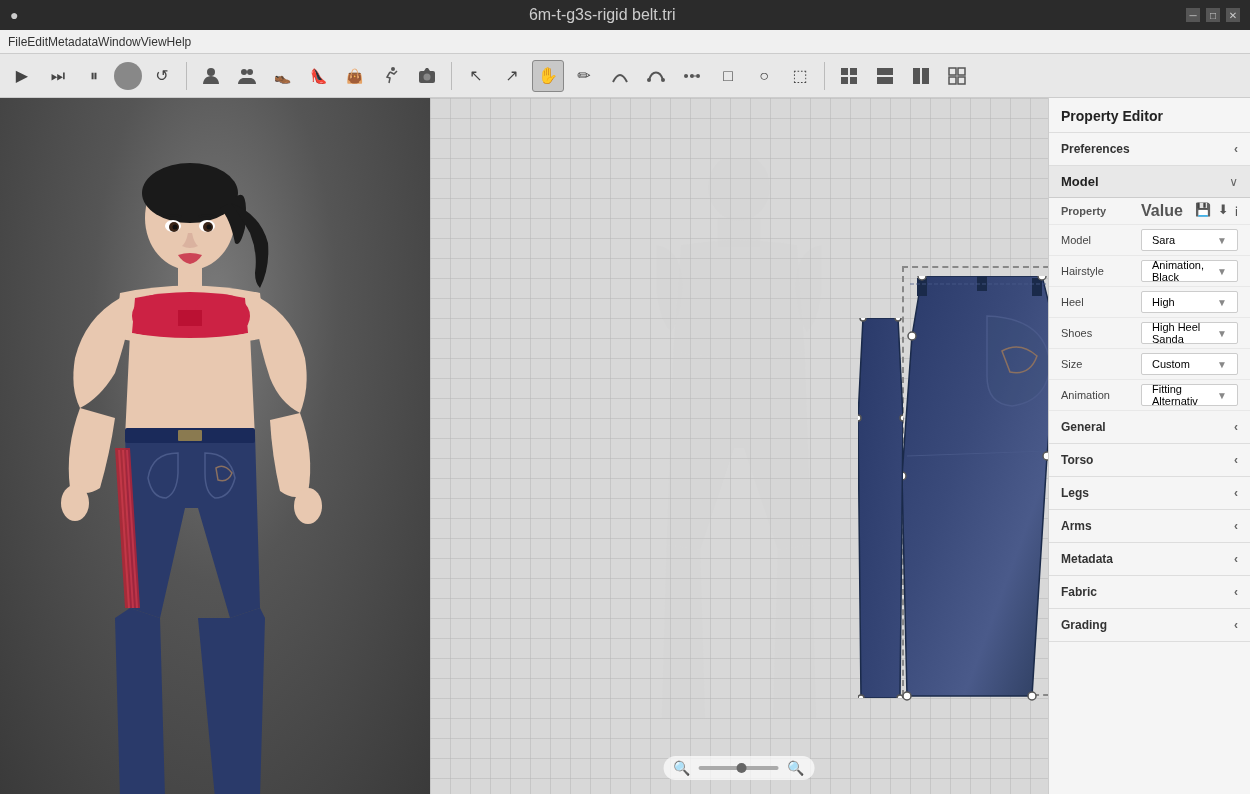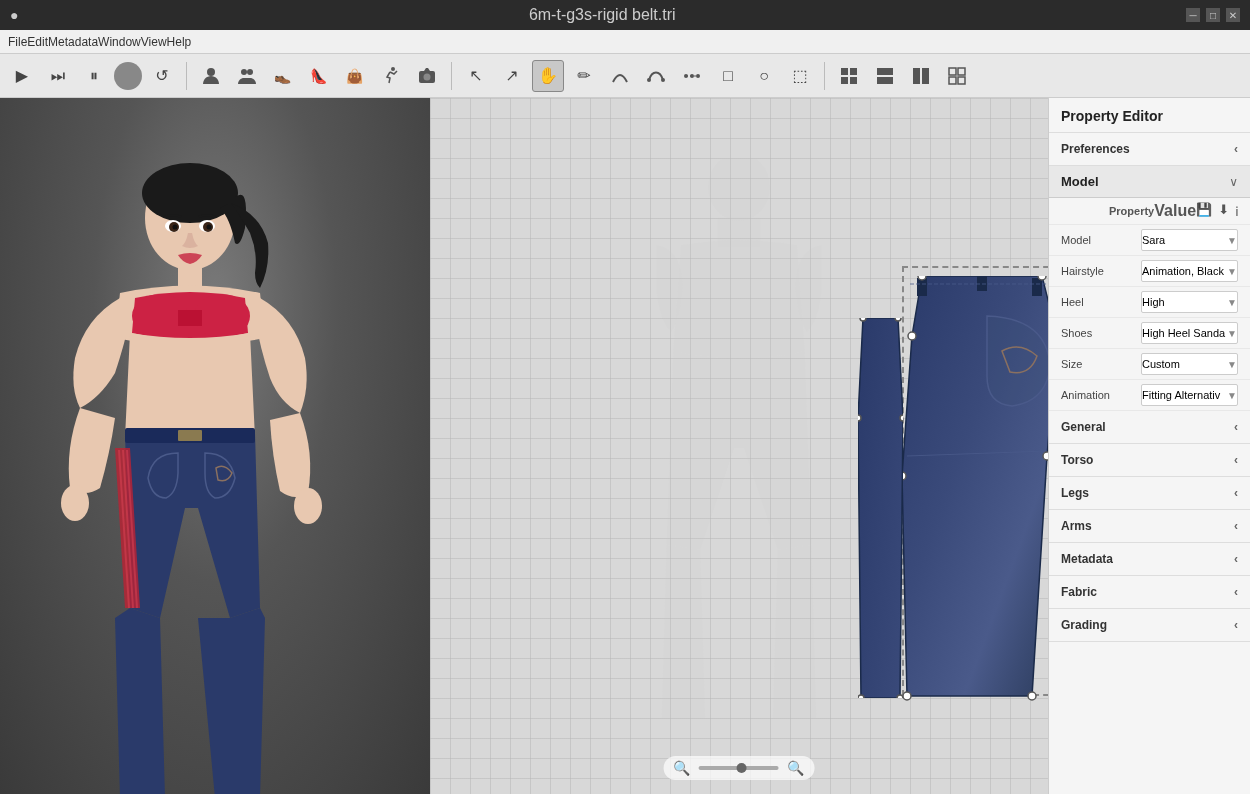--- a/index.html
+++ b/index.html
@@ -66,27 +66,27 @@
     }
     .section-header .section-title { font-size: 13px; font-weight: bold; color: #222; }
     .section-header .chevron { font-size: 12px; color: #666; }
 
     .prop-row {
       display: flex; align-items: center; padding: 4px 12px; border-bottom: 1px solid #e8e8e8; min-height: 28px;
     }
     .prop-label { width: 80px; font-size: 11px; color: #444; flex-shrink: 0; }
     .prop-value {
       flex: 1; height: 22px; border: 1px solid #ccc; background: white; border-radius: 2px;
-      display: flex; align-items: center; justify-content: space-between; padding: 0 0; font-size: 11px; cursor: pointer;
+      display: flex; align-items: center; justify-content: space-between; padding: 0 10px; font-size: 11px; cursor: pointer;
     }
     .prop-value .arrow { color: #888; font-size: 10px; }
     .prop-header-row {
       display: flex; align-items: center; padding: 4px 12px 4px 12px; border-bottom: 1px solid #e8e8e8;
     }
-    .prop-header-label { font-size: 11px; font-weight: bold; color: #555; width: 80px; margin-left: 48px; }
+    .prop-header-label { font-size: 11px; font-weight: bold; color: #555; width: 80px; }
     .prop-header-value { font-size: 16px; font-weight: bold; color: #555; flex: 1; }
     .prop-header-icons { display: flex; gap: 6px; }
     .prop-icon { font-size: 13px; cursor: pointer; color: #555; }
 
     .collapsible-section {
       display: flex; align-items: center; justify-content: space-between;
       padding: 9px 12px; background: #f5f5f5; border-bottom: 1px solid #ddd; cursor: pointer; font-weight: bold;
     }
     .collapsible-section .sec-label { font-size: 12px; color: #333; }
     .collapsible-section .chevron-left { font-size: 12px; color: #666; }

